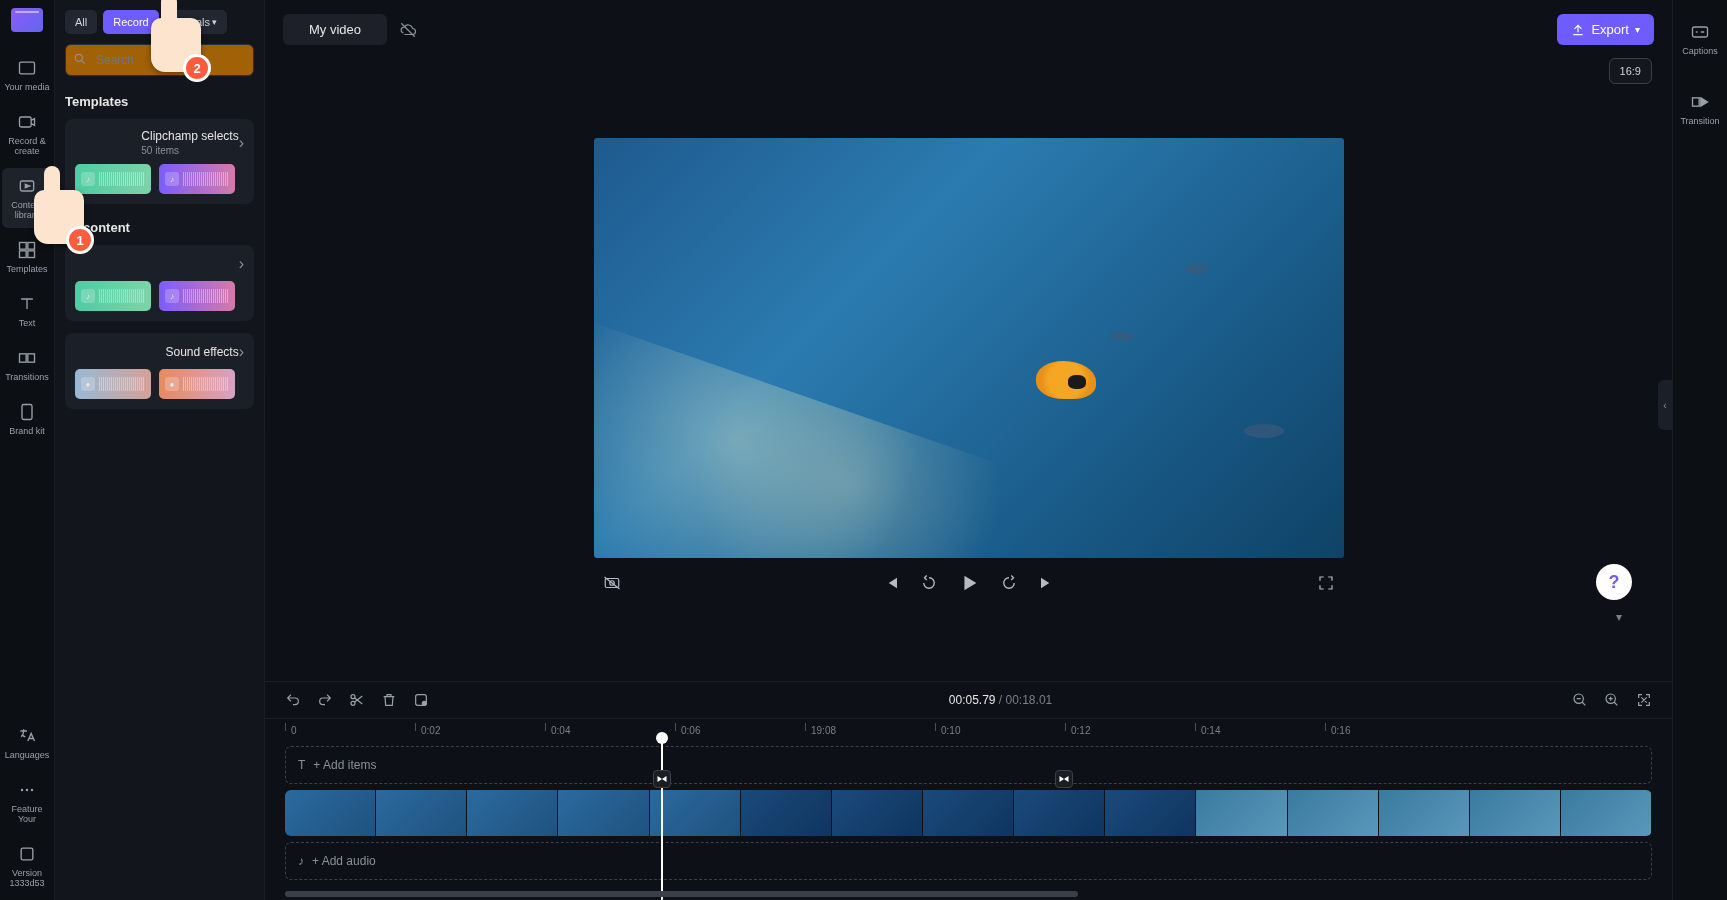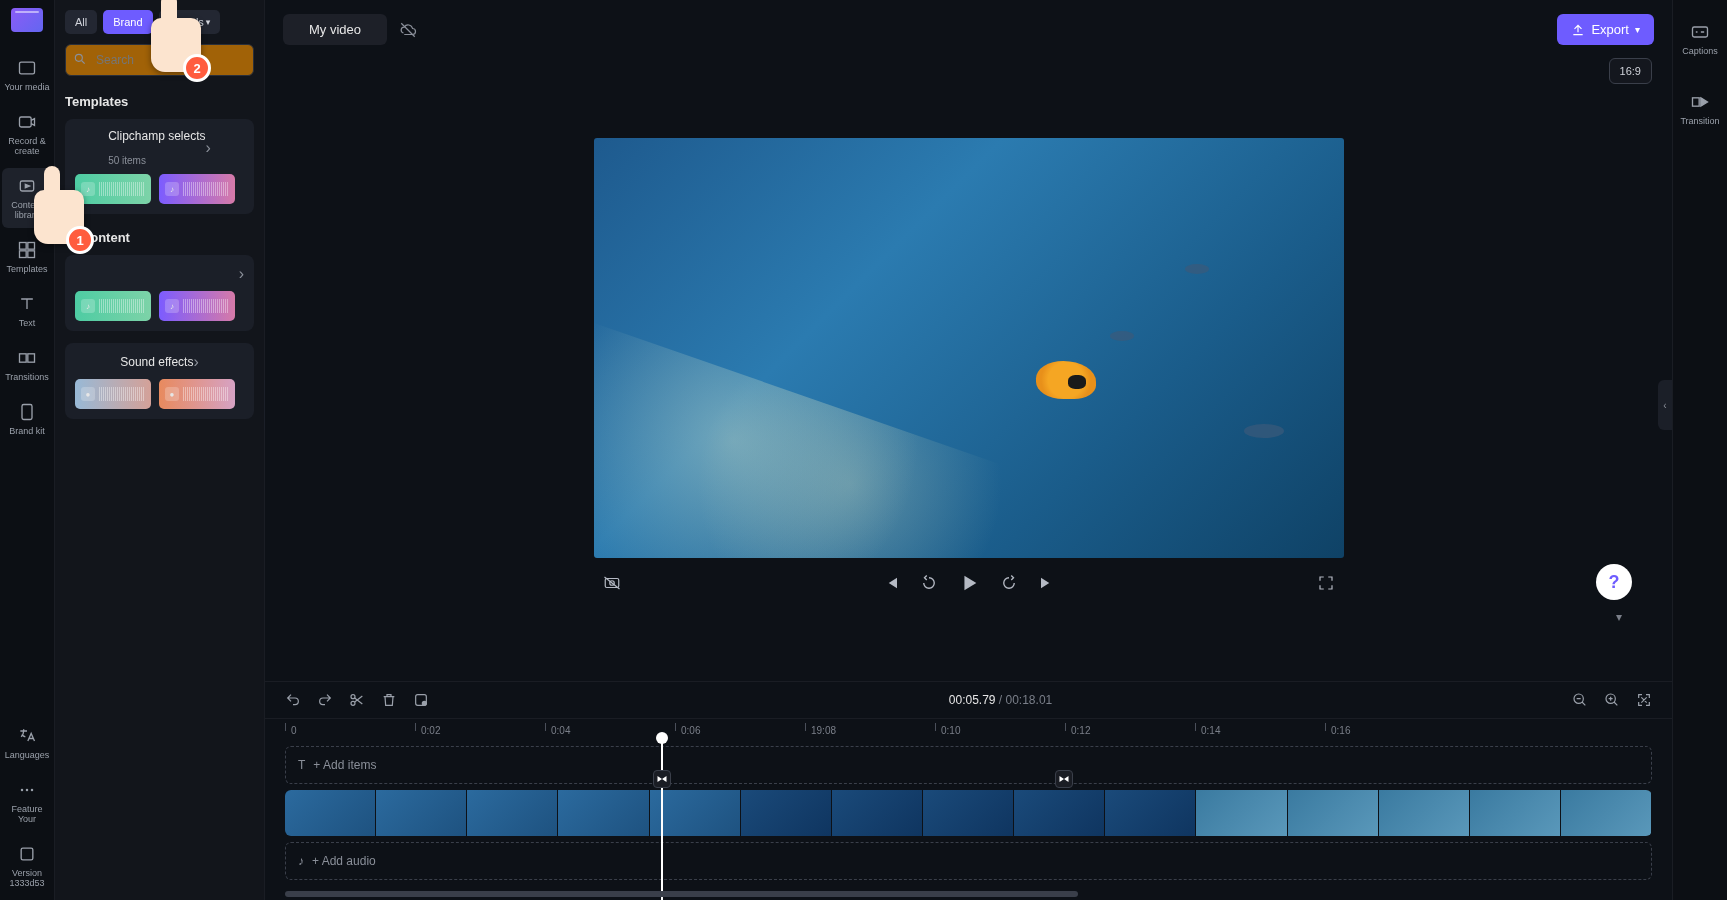--- a/index.html
+++ b/index.html
@@ -14,23 +14,23 @@
 .panel{width:210px;background:#12151b;border-right:1px solid #1a1d24;padding:10px 10px;display:flex;flex-direction:column;position:relative}
 .tabs{display:flex;gap:6px;margin-bottom:10px}
 .tab{background:#232732;border:none;color:#d0d3da;font-size:11px;padding:6px 10px;border-radius:5px;cursor:pointer}
 .tab.active{background:#6e5cff;color:#fff}
 .tab.drop{display:flex;align-items:center;gap:2px}
 .search{position:relative;margin-bottom:14px}
 .search input{width:100%;background:#a16207;border:1px solid #2a2f3a;border-radius:6px;padding:8px 10px 8px 30px;color:#d0d3da;font-size:12px}
 .search svg{position:absolute;left:8px;top:8px;width:14px;height:14px;color:#8a8f99}
 .sect-title{font-size:13px;font-weight:600;margin:4px 0 10px;color:#e6e6e6}
 .card{background:#1b1f28;border-radius:8px;padding:10px;margin-bottom:12px}
-.card-head{display:flex;justify-content:center;align-items:center;margin-bottom:8px}
+.card-head{display:flex;justify-content:flex-end;align-items:center;margin-bottom:8px}
 .card-title{font-size:12px;color:#e6e6e6}
-.card-sub{font-size:10px;color:#8a8f99;margin-top:12px}
+.card-sub{font-size:10px;color:#8a8f99;margin-top:2px}
 .thumbs{display:flex;gap:8px}
 .athumb{width:76px;height:30px;border-radius:5px;display:flex;align-items:center;padding:0 6px;gap:4px}
 .grn{background:linear-gradient(90deg,#4ecca3,#7dd3a8)}
 .ppl{background:linear-gradient(90deg,#7c5cff,#d67aa8)}
 .blu{background:linear-gradient(90deg,#98b9d6,#d4a198)}
 .org{background:linear-gradient(90deg,#e88a5e,#d6a2c4)}
 .athumb .ic{width:14px;height:14px;background:rgba(255,255,255,.22);border-radius:3px;display:flex;align-items:center;justify-content:center;font-size:8px}
 .wave{flex:1;height:14px;background:repeating-linear-gradient(90deg,rgba(255,255,255,.55) 0 1px,transparent 1px 2px);opacity:.7}
 .main{flex:1;display:flex;flex-direction:column;background:#0d1117;position:relative}
 .topbar{display:flex;align-items:center;padding:14px 18px 8px;gap:12px}
@@ -152,21 +152,21 @@
     <svg viewBox="0 0 24 24" fill="none" stroke="currentColor" stroke-width="1.6">
         <rect x="5" y="5" width="14" height="14" rx="2"></rect>
       </svg>
     <span>Version 1333d53</span>
   </div>
 </div>
 
 <div class="panel">
   <div class="tabs">
     <button class="tab">All</button>
-    <button class="tab active">Brand</button>
+    <button class="tab active">Record</button>
     <button class="tab drop">
       <span>Visuals</span>
       <span style="font-size:9px">▾</span>
     </button>
   </div>
   <div class="search">
     <svg viewBox="0 0 24 24" fill="none" stroke="currentColor" stroke-width="2">
         <circle cx="10" cy="10" r="6"></circle>
         <path d="m15 15 5 5"></path>
       </svg>

